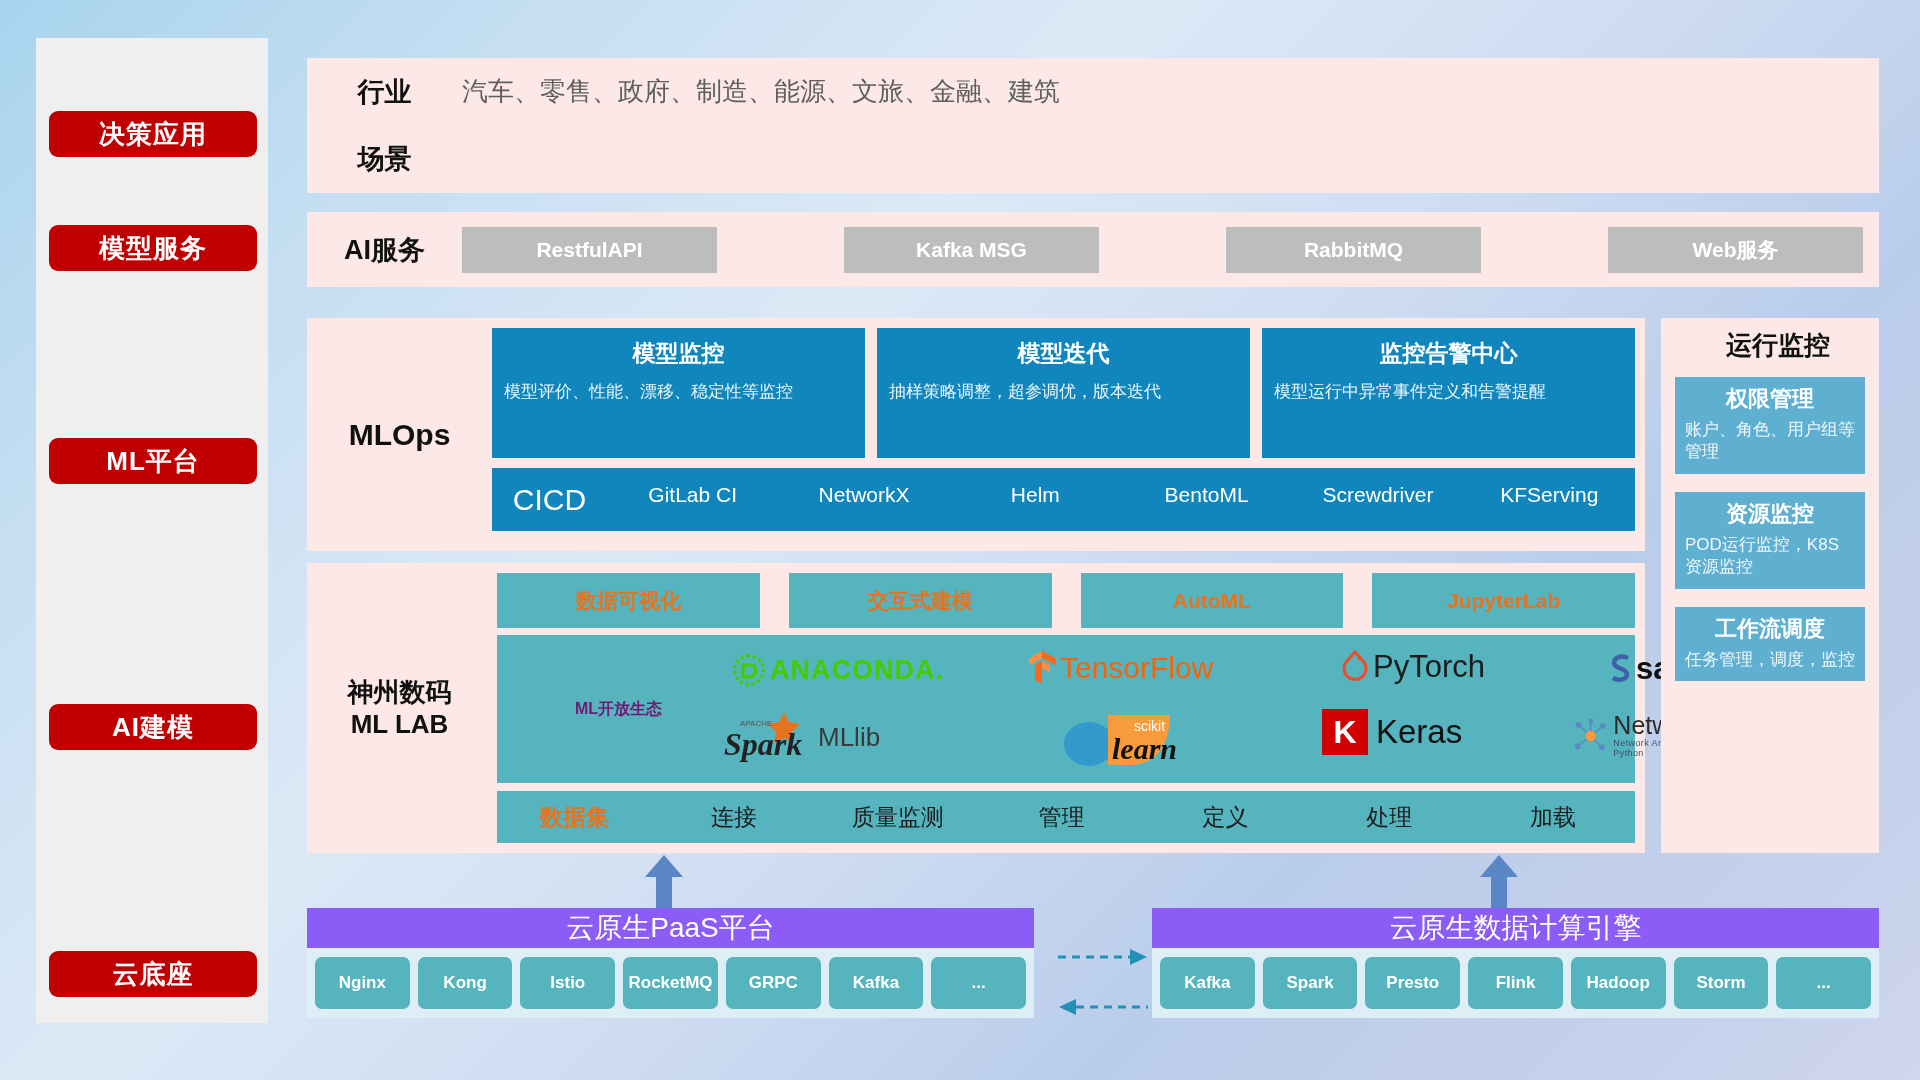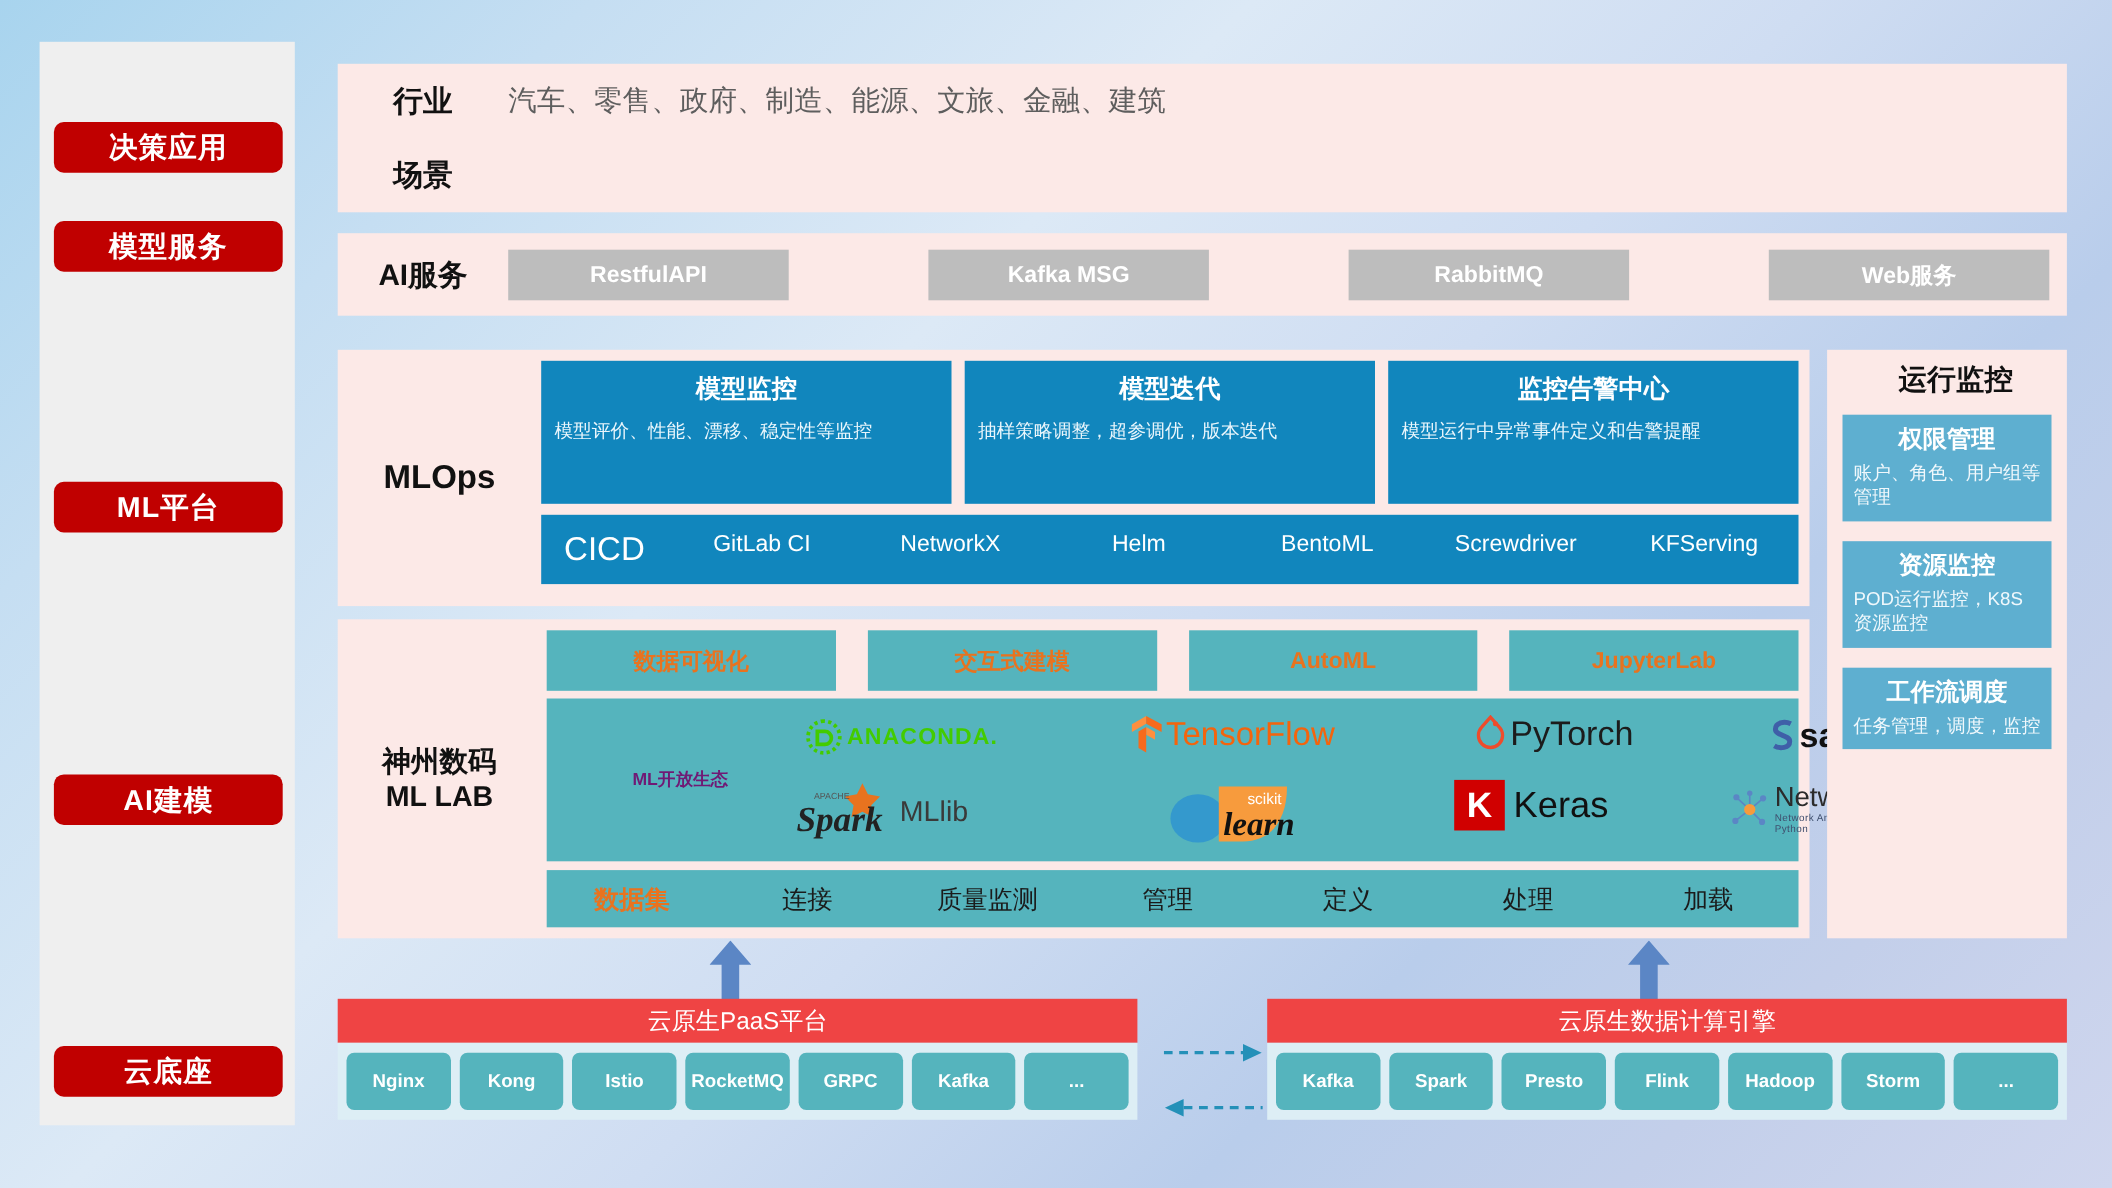--- a/index.html
+++ b/index.html
@@ -121,22 +121,22 @@
     padding: 7px 10px 10px 10px;
   }
   .mon-card h5 { font-size: 22px; text-align: center; margin-bottom: 5px; }
   .mon-card p  { font-size: 17px; line-height: 1.32; color: #f0f8fc; }
 
   
   .cloud-group { position: absolute; }
   #cloud-paas { left: 307px; top: 908px; width: 727px; }
   #cloud-data { left: 1152px; top: 908px; width: 727px; }
   .cloud-head {
-    height: 40px; background: #ef4444; color: #fff;
-    font-size: 22px; display: flex; align-items: center; justify-content: center;
+    height: 40px; background: #8b5cf6; color: #fff;
+    font-size: 28px; display: flex; align-items: center; justify-content: center;
   }
   .cloud-body {
     background: #ddeef5; padding: 9px 8px; display: flex; gap: 8px;
   }
   .cloud-chip {
     flex: 1; height: 52px; background: #55b4bd; border-radius: 7px;
     color: #fff; font-size: 17px; font-weight: bold;
     display: flex; align-items: center; justify-content: center;
     text-align: center; line-height: 1.1; padding: 0 2px;
   }
@@ -145,21 +145,21 @@
   .up-arrow svg { display: block; }
   .h-arrow { position: absolute; }
 </style>
 </head>
 <body>
 
 <div id="left-rail">
   <div class="rail-chip" style="top:73px">
       <span>决策应用</span>
     </div>
-  <div class="rail-chip" style="top:163px">
+  <div class="rail-chip" style="top:187px">
       <span>模型服务</span>
     </div>
   <div class="rail-chip" style="top:400px">
       <span>ML平台</span>
     </div>
   <div class="rail-chip" style="top:666px">
       <span>AI建模</span>
     </div>
   <div class="rail-chip" style="top:913px">
       <span>云底座</span>
@@ -226,21 +226,21 @@
 
   <div id="eco-row">
     <div id="eco-label">ML开放生态</div>
     <div id="eco-logos">
 
       <div class="logo" style="left:70px; top:18px;">
         <svg width="34" height="34" viewBox="0 0 40 40">
           <path d="M20 3a17 17 0 1 0 0 34 17 17 0 0 0 0-34z" fill="none" stroke="#43cc00" stroke-width="4" stroke-dasharray="3.5 3.5"></path>
           <path d="M13 14h8a7 7 0 0 1 0 14h-8z" fill="none" stroke="#43cc00" stroke-width="4"></path>
         </svg>
-        <span style="font-size:21px;color:#43cc00;letter-spacing:1px;margin-left:4px;font-weight:600;">ANACONDA.</span>
+        <span style="font-size:27px;color:#43cc00;letter-spacing:1px;margin-left:4px;font-weight:600;">ANACONDA.</span>
       </div>
 
       <div class="logo" style="left:365px; top:14px;">
         <svg width="32" height="38" viewBox="0 0 32 38">
           <path d="M15 2 2 9.5v7L15 9v-7z" fill="#ff8f3e"></path>
           <path d="M15 2l14 7.5v7L15 9V2z" fill="#f76a1c"></path>
           <path d="M15 12l8 4.5v7l-8-4.5V12z" fill="#ff8f3e"></path>
           <path d="M15 12v23l-7-4V16l7-4z" fill="#f76a1c"></path>
         </svg>
         <span style="font-size:30px;color:#f4640d;margin-left:1px;">TensorFlow</span>

